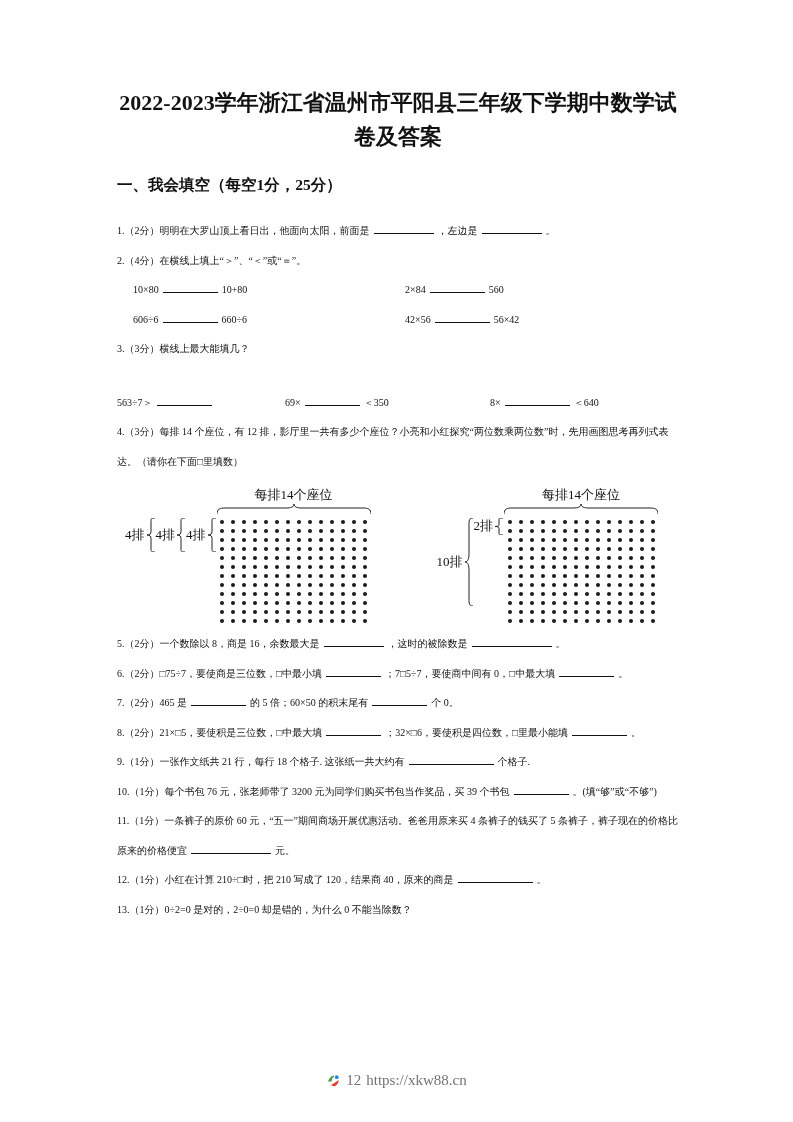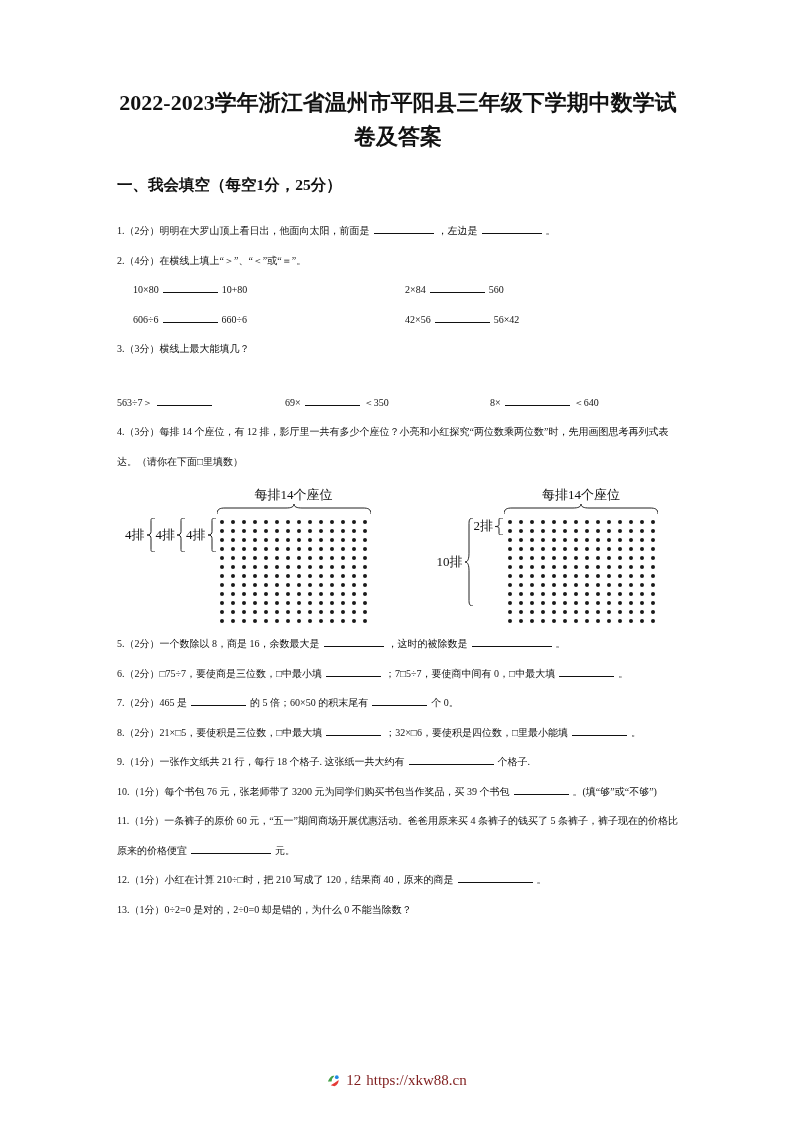--- a/index.html
+++ b/index.html
@@ -24,21 +24,21 @@
   .glabel{font-size:13px;margin-right:2px;white-space:nowrap;}
   .vbrace{width:9px;display:block;}
   .diagram-main{display:flex;flex-direction:column;align-items:center;}
   .top-label{font-size:13px;line-height:18px;height:18px;}
   .hbrace{display:block;margin-bottom:2px;}
   .dot-grid{display:flex;flex-direction:column;}
   .dot-row{display:flex;height:9px;align-items:center;}
   .dot{width:4px;height:4px;border-radius:50%;background:#1a1a1a;margin:0 3.5px;flex:0 0 auto;}
   .formulas{display:flex;margin-top:8px;}
   .formulas .f1{width:288px;}
-  .footer{position:absolute;left:0;top:1072px;width:793px;display:flex;justify-content:center;align-items:center;gap:5px;font-size:15px;color:#7f1d1d;}
+  .footer{position:absolute;left:0;top:1072px;width:793px;display:flex;justify-content:center;align-items:center;gap:5px;font-size:15px;color:#737373;}
   .footer svg{display:block;}
 </style>
 </head>
 <body>
 
 <div class="page">
   <div class="content">
 
     <div class="title">
       <div>2022-2023学年浙江省温州市平阳县三年级下学期中数学试</div>

